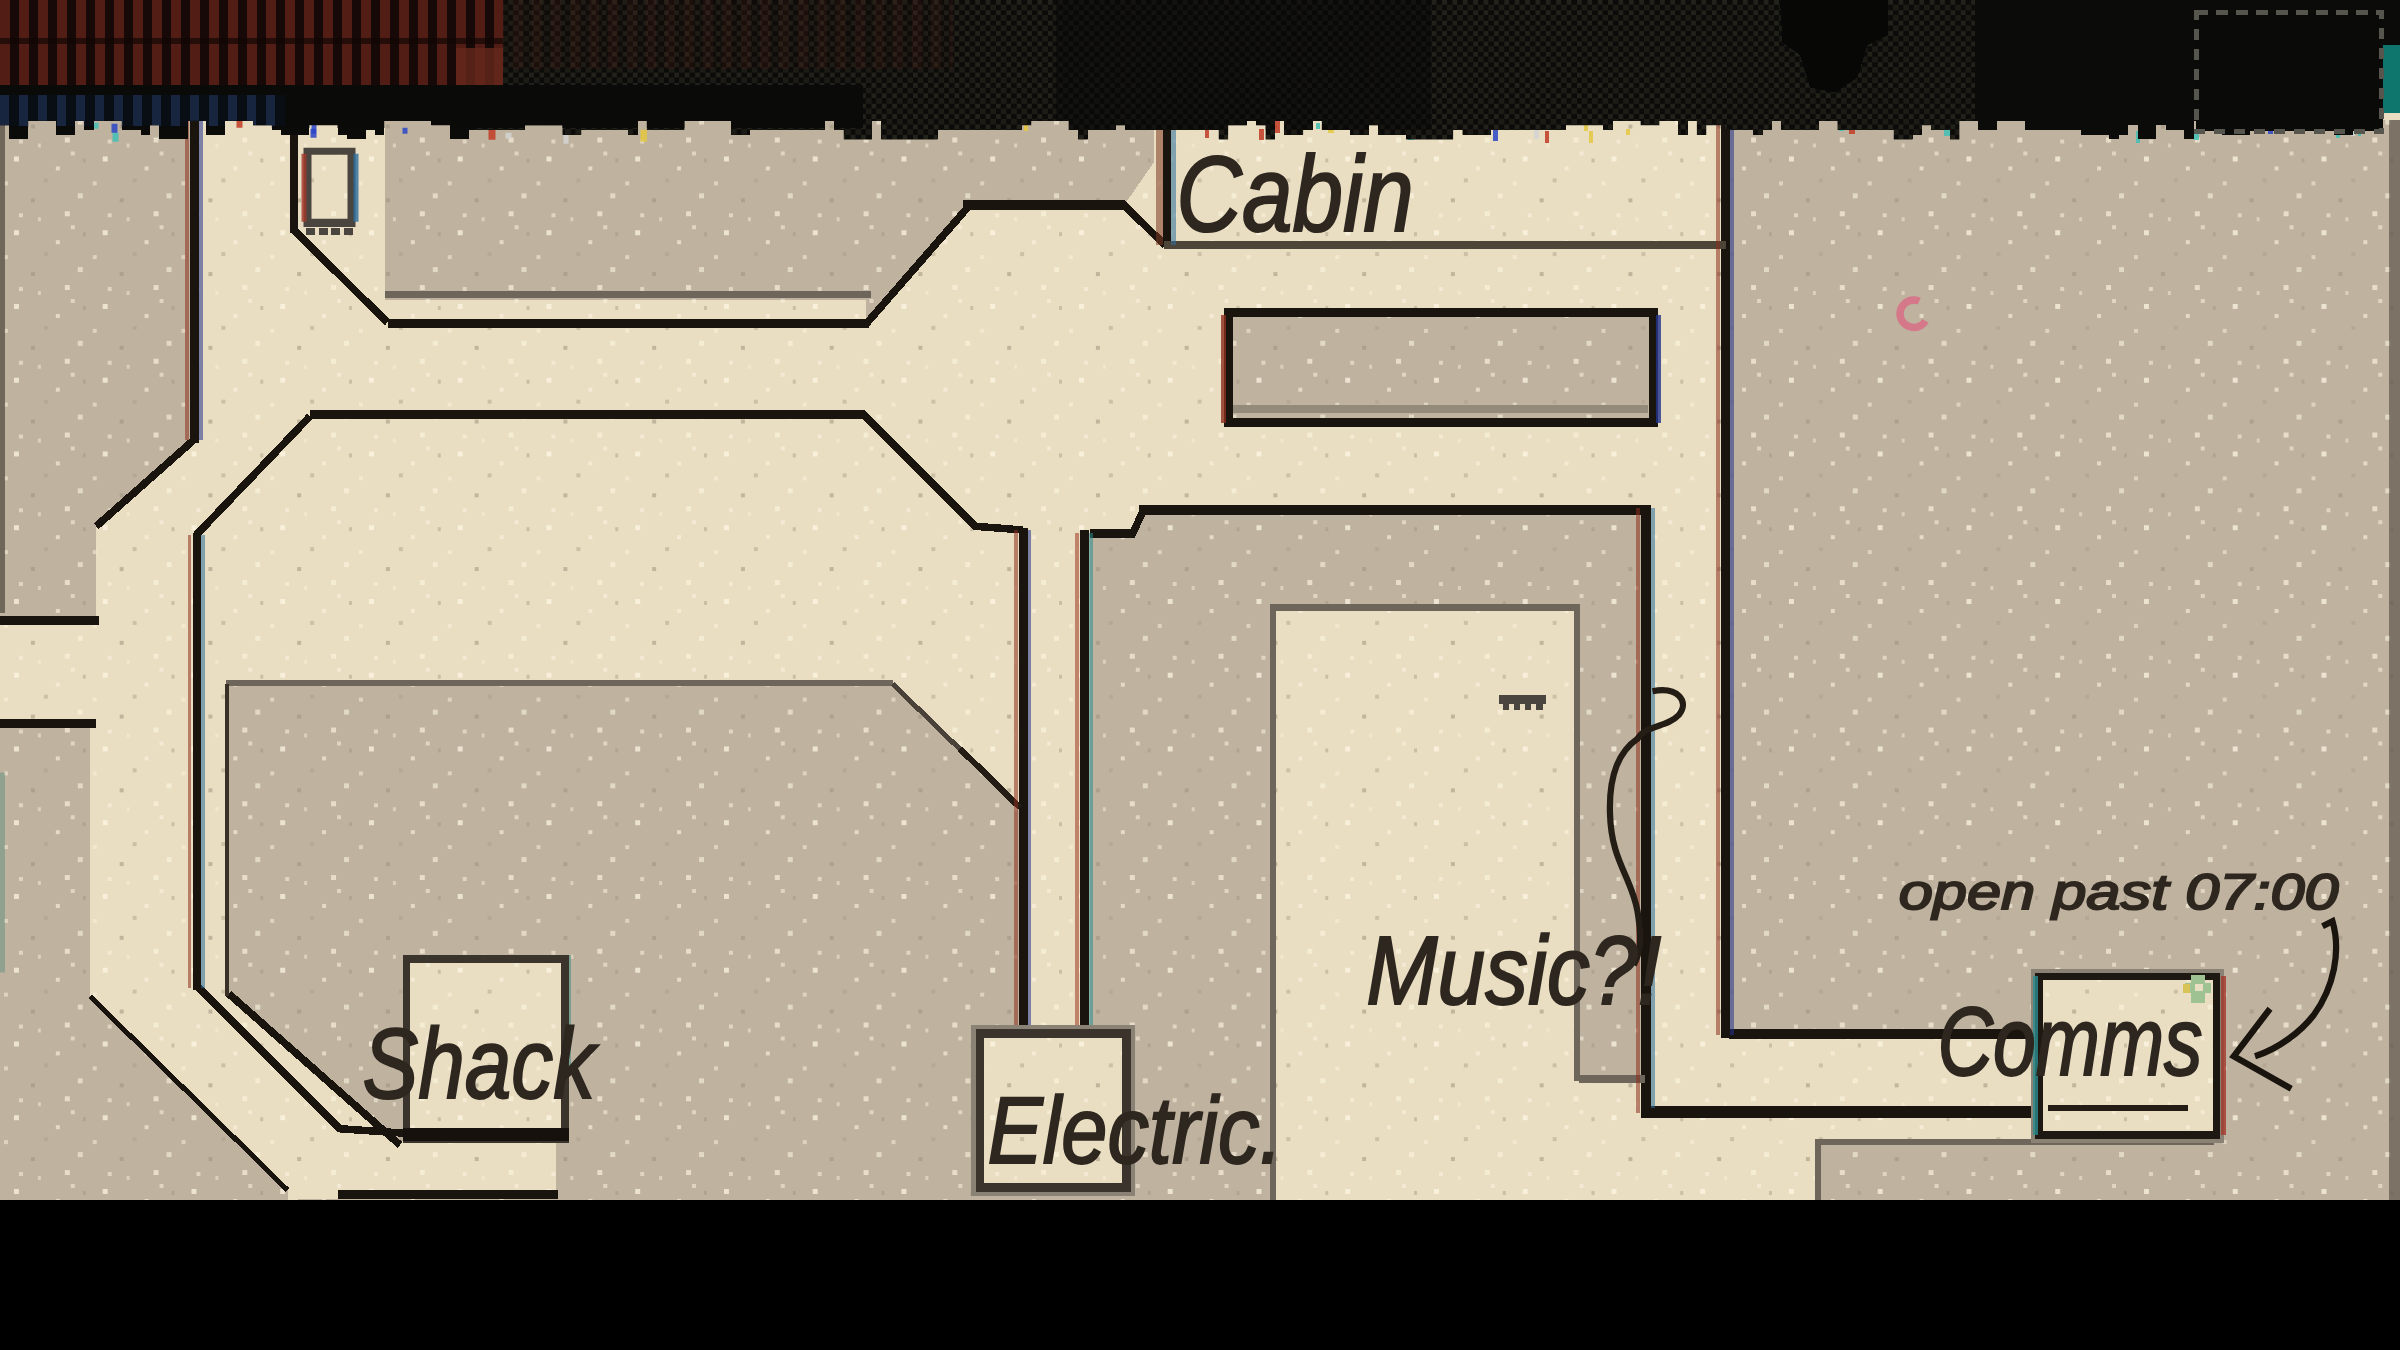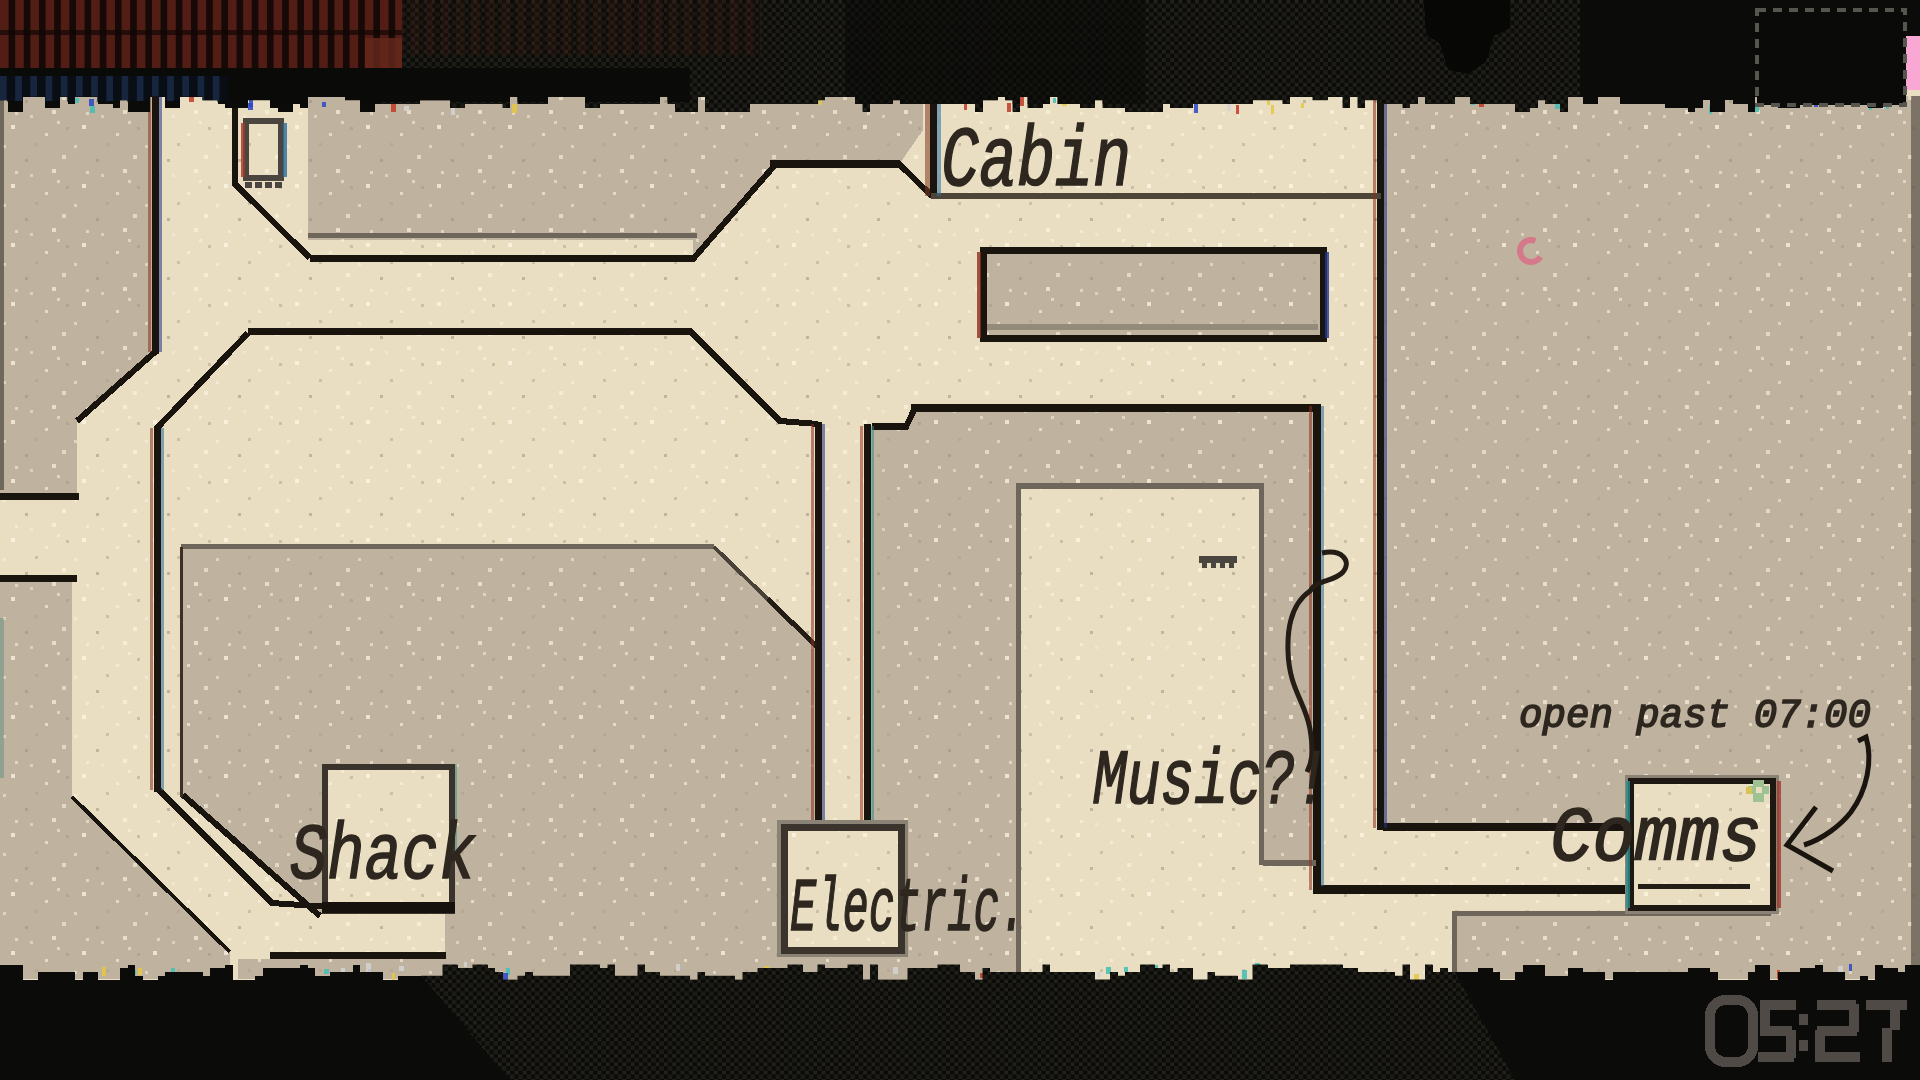--- a/index.html
+++ b/index.html
@@ -1,17 +1,17 @@
 <!DOCTYPE html>
 <html><head>
 <meta charset="utf-8">
 <style>
   html,body{margin:0;padding:0;background:#000;}
-  .stage{position:relative;width:1920px;height:1080px;overflow:hidden;background:#f9a8d4;
-         font-family:Liberation Mono, monospace;}
+  .stage{position:relative;width:1920px;height:960px;overflow:hidden;background:#0f766e;
+         font-family:Liberation Sans, sans-serif;}
   svg{position:absolute;left:0;top:0;}
   text{shape-rendering:auto;}
 </style>
 </head>
 <body>
 <div class="stage">
 <svg width="1920" height="1080" viewBox="0 0 1920 1080" shape-rendering="crispEdges">
 <defs>
   <pattern id="chk" width="8.3" height="8.3" patternUnits="userSpaceOnUse">
     <rect width="8.3" height="8.3" fill="#0b0b09"></rect>

